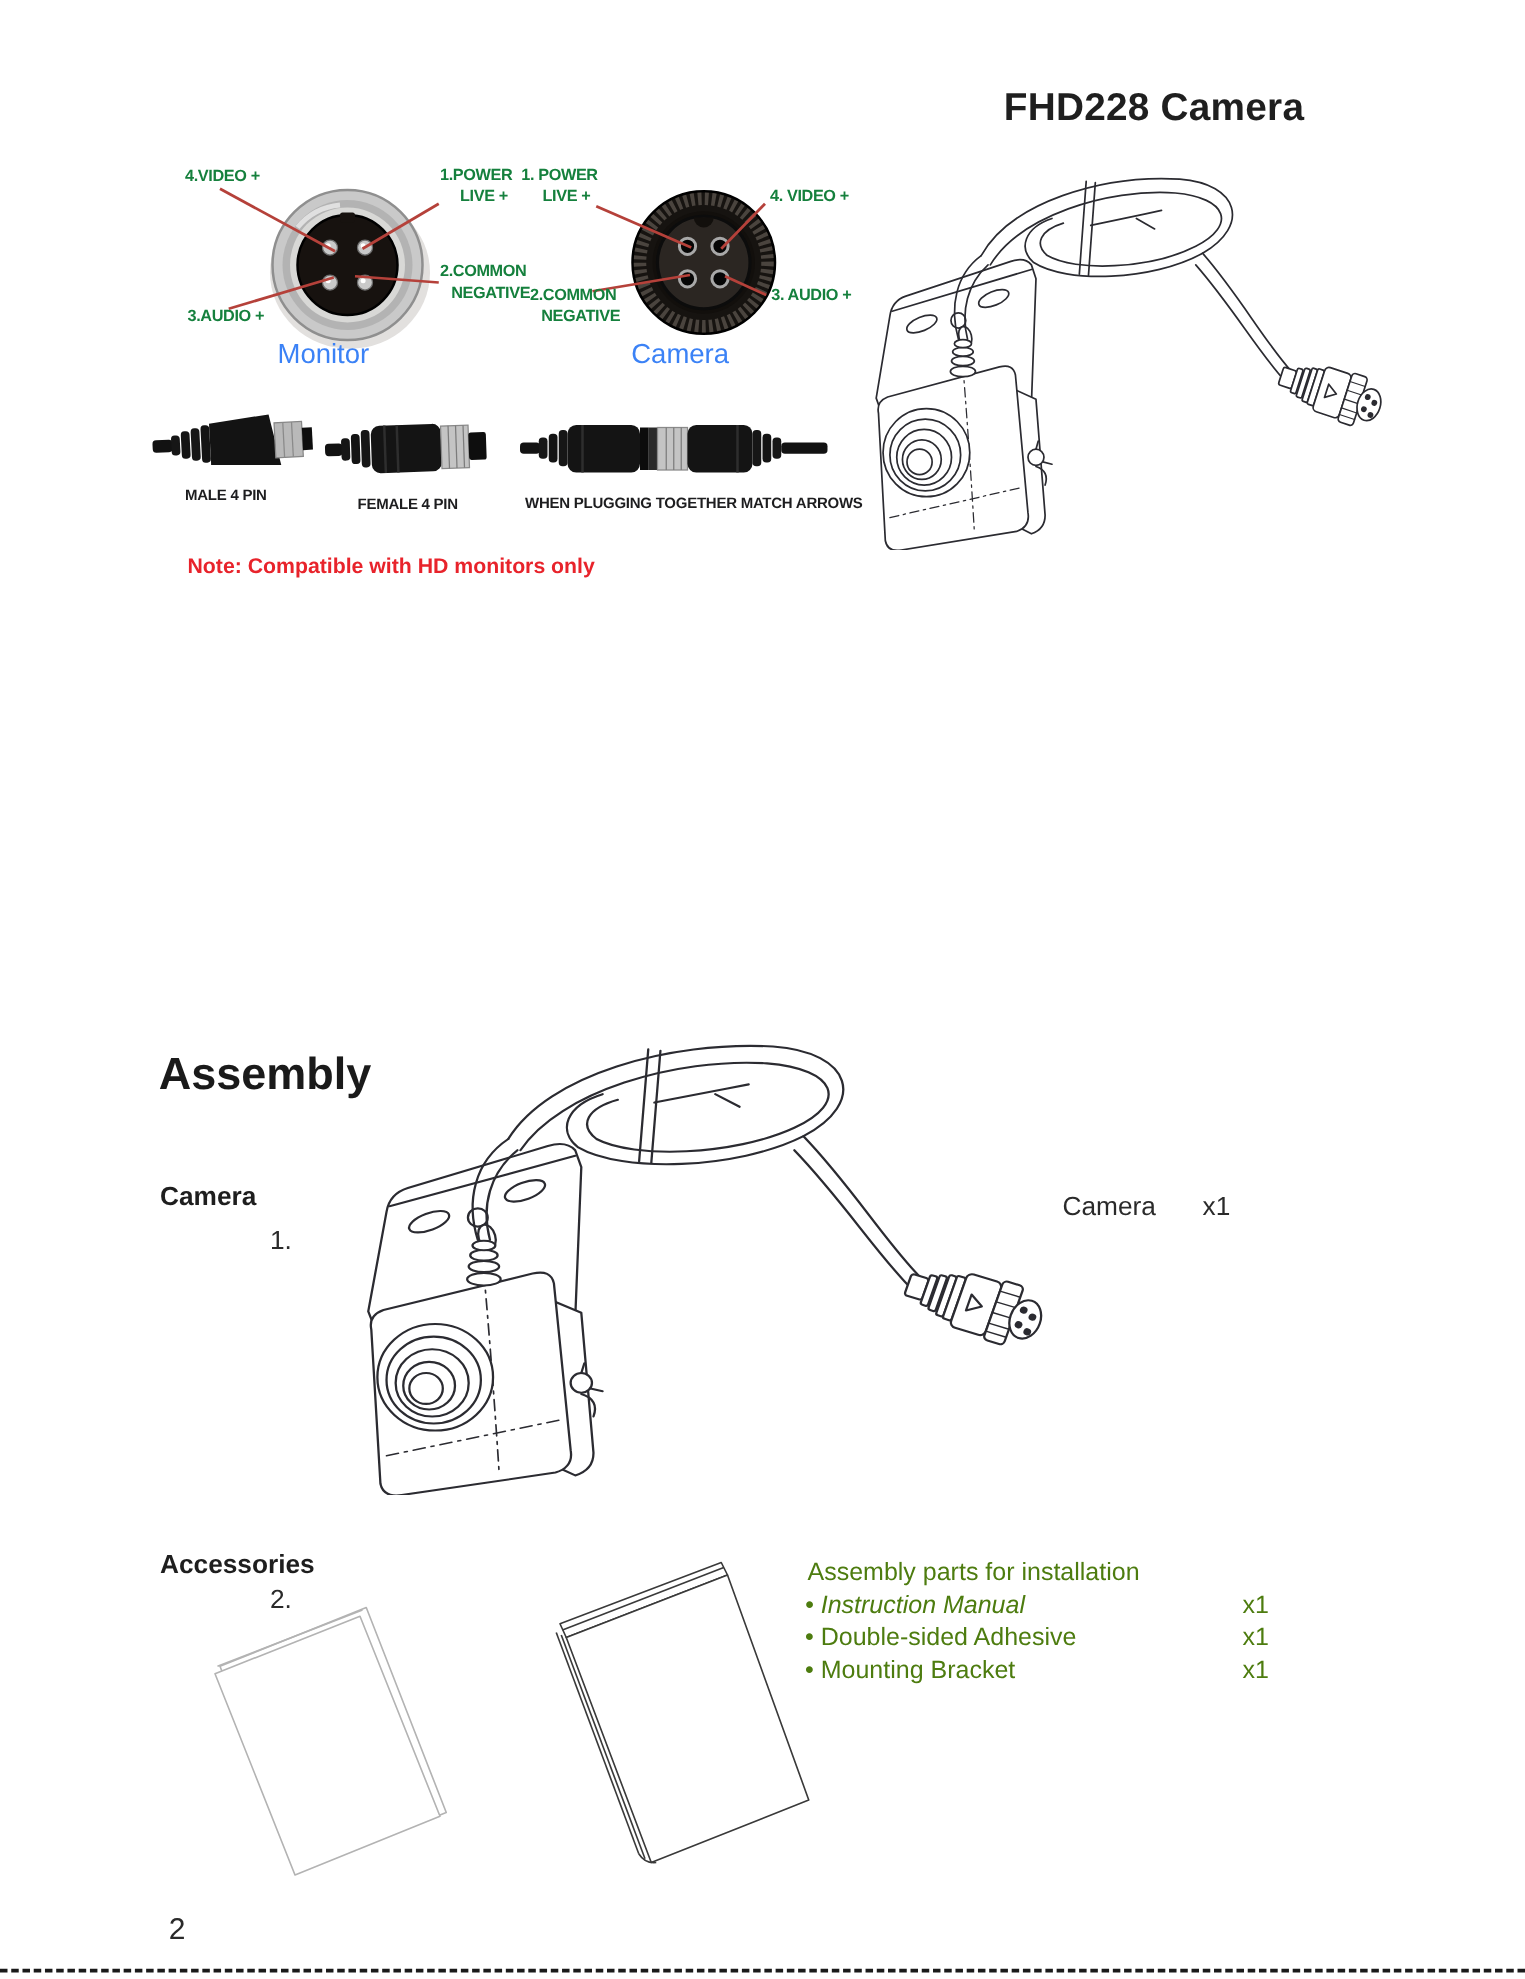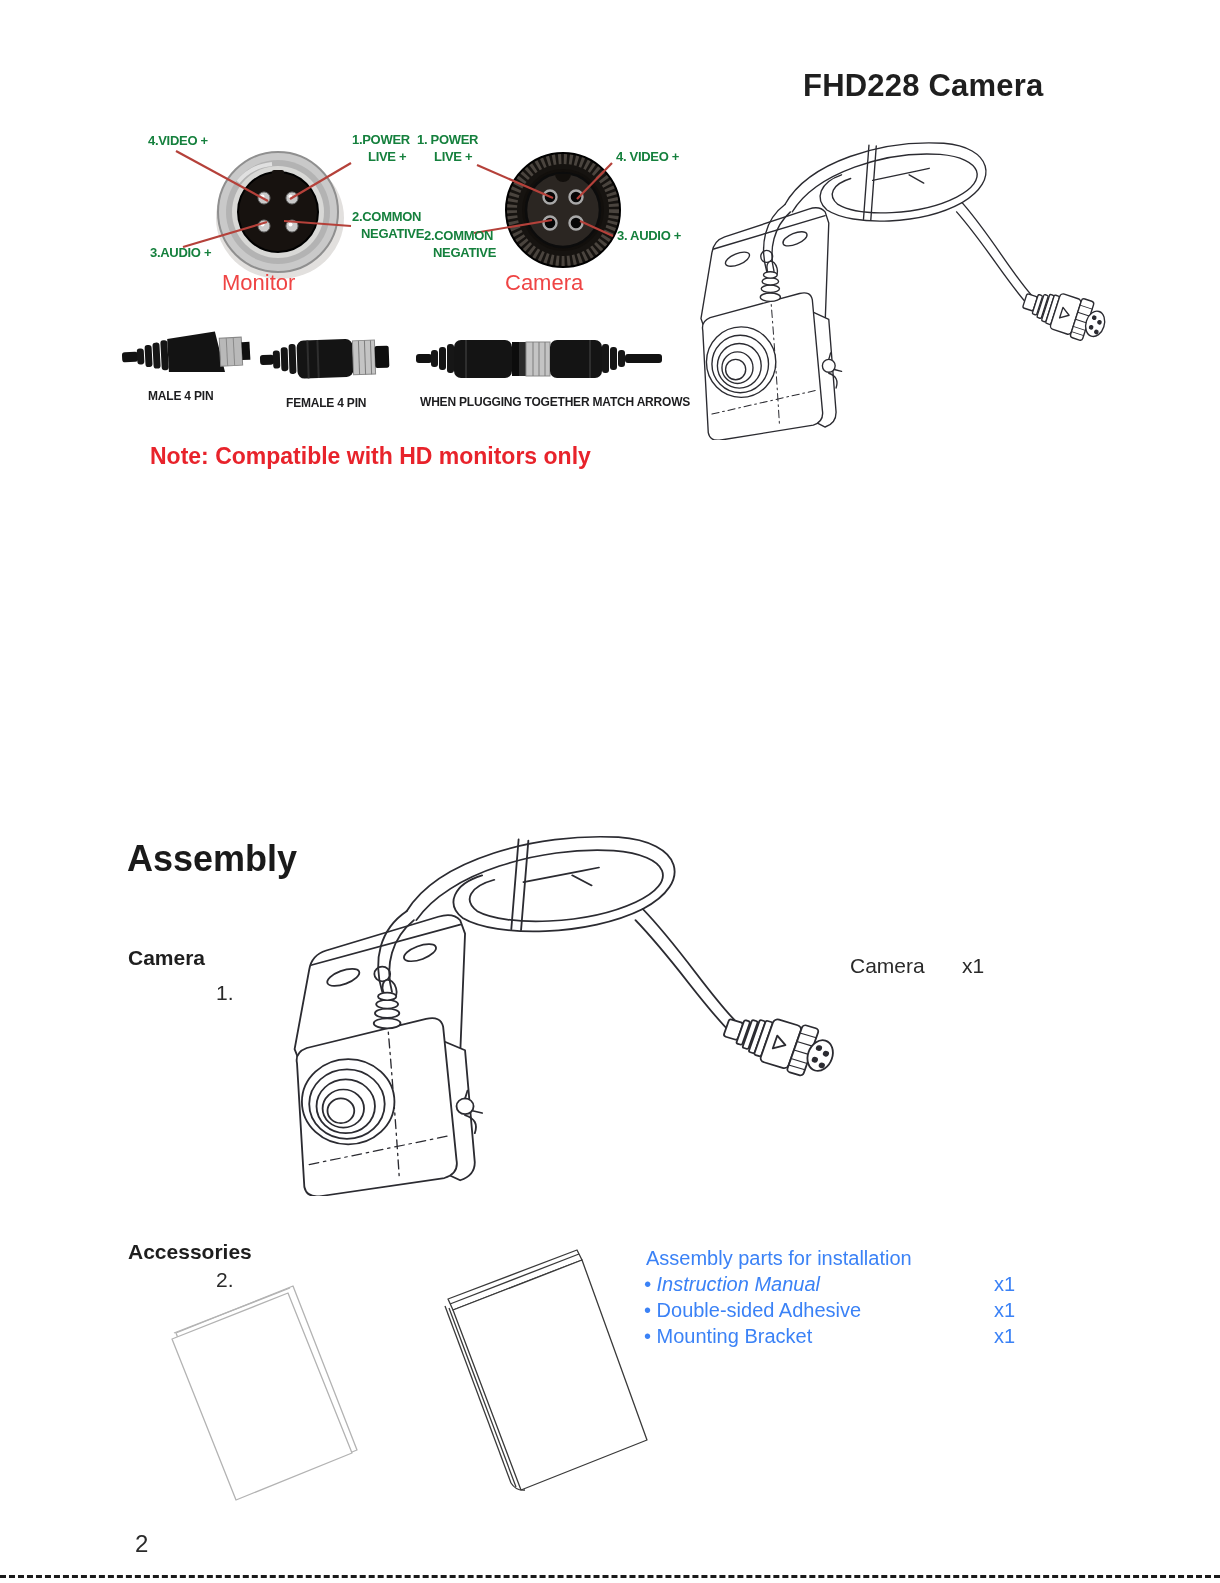--- a/index.html
+++ b/index.html
@@ -2,28 +2,28 @@
 <html><head>
 <meta charset="utf-8">
 <style>
   html,body{margin:0;padding:0;background:#fff;}
   #page{position:relative;width:1220px;height:1583px;background:#ffffff;overflow:hidden;
         font-family:"Liberation Sans", sans-serif;color:#231f20;}
   .abs{position:absolute;}
   .h1{font-size:25px;font-weight:700;color:#161616;letter-spacing:-0.3px;white-space:nowrap;}
   .title{font-size:31px;font-weight:700;color:#1f1f1f;letter-spacing:0.2px;white-space:nowrap;}
   .pin{font-size:13px;font-weight:700;color:#15803d;letter-spacing:-0.3px;white-space:nowrap;}
-  .caption{font-size:22px;color:#ef4444;white-space:nowrap;}
+  .caption{font-size:22px;color:#3b82f6;white-space:nowrap;}
   .cablelabel{font-size:12px;font-weight:700;color:#1d1d1f;letter-spacing:-0.2px;white-space:nowrap;}
-  .note{font-size:23px;font-weight:700;color:#e8232b;white-space:nowrap;}
+  .note{font-size:17px;font-weight:700;color:#e8232b;white-space:nowrap;}
   .h-assembly{font-size:36px;font-weight:700;color:#1a1a1a;white-space:nowrap;}
   .sublabel{font-size:21px;font-weight:700;color:#1e1e1e;white-space:nowrap;}
   .step{font-size:21px;color:#2a2a2a;white-space:nowrap;}
   .itemtext{font-size:21px;color:#2a2a2a;white-space:nowrap;}
-  .parts{font-size:20px;color:#3b82f6;white-space:nowrap;}
+  .parts{font-size:20px;color:#4d7c0f;white-space:nowrap;}
   .pagenum{font-size:24px;color:#2a2a2a;}
   .cutline{border-top:3px dashed #1a1a1a;width:100%;height:0;}
 </style>
 </head>
 <body>
 
 <div id="page">
 
   <svg width="0" height="0" style="position:absolute" aria-hidden="true">
     <defs>

